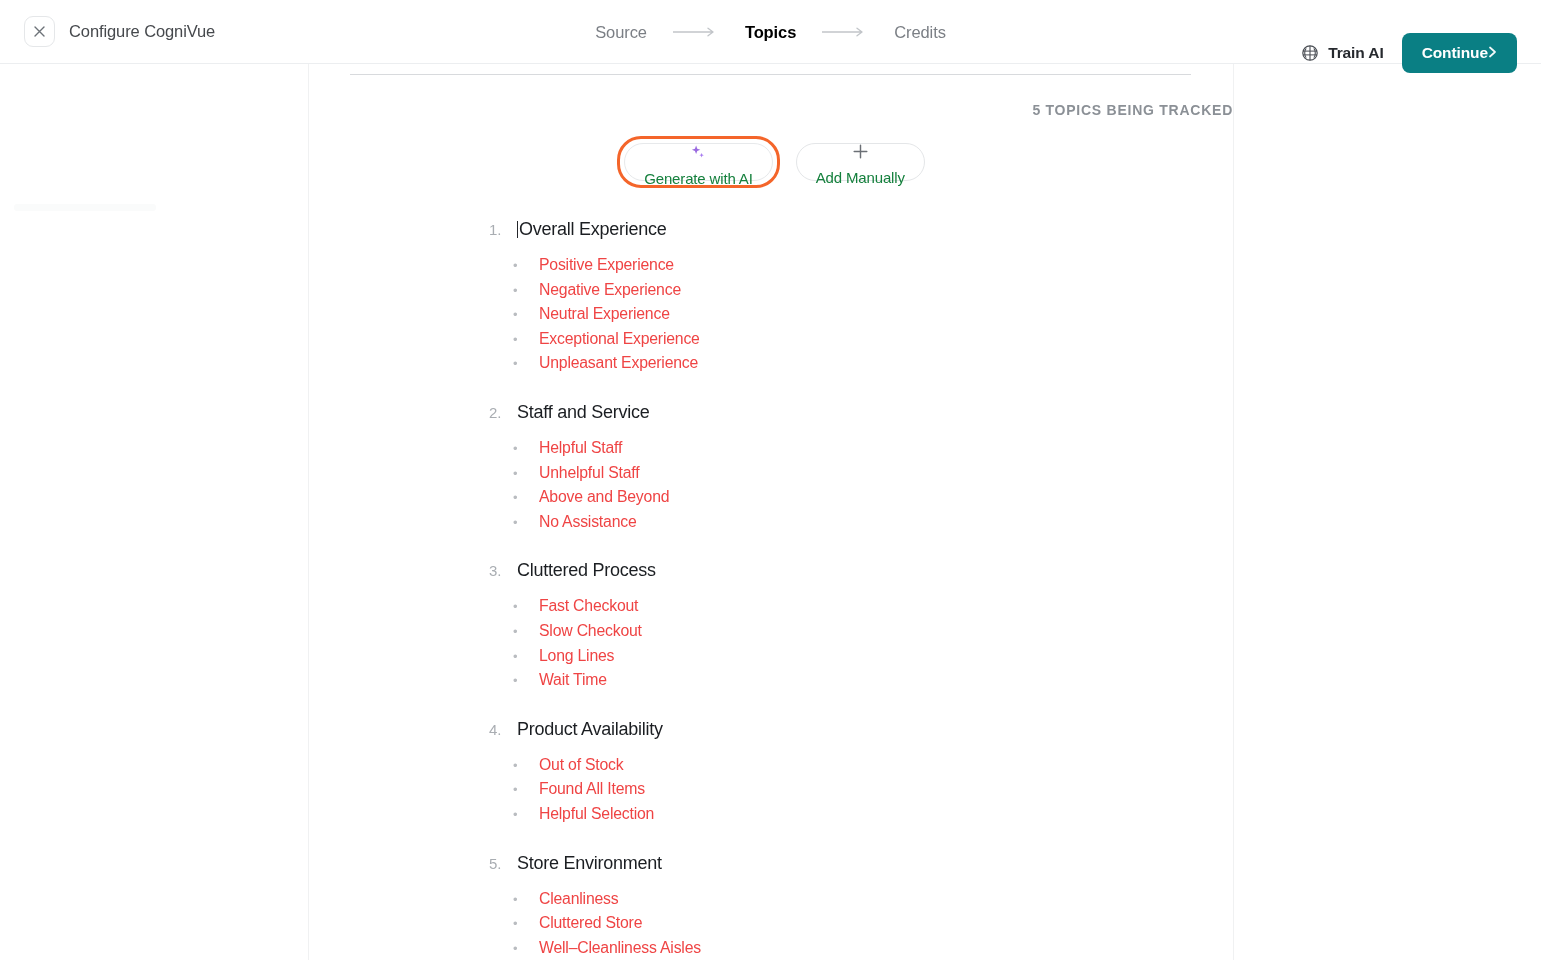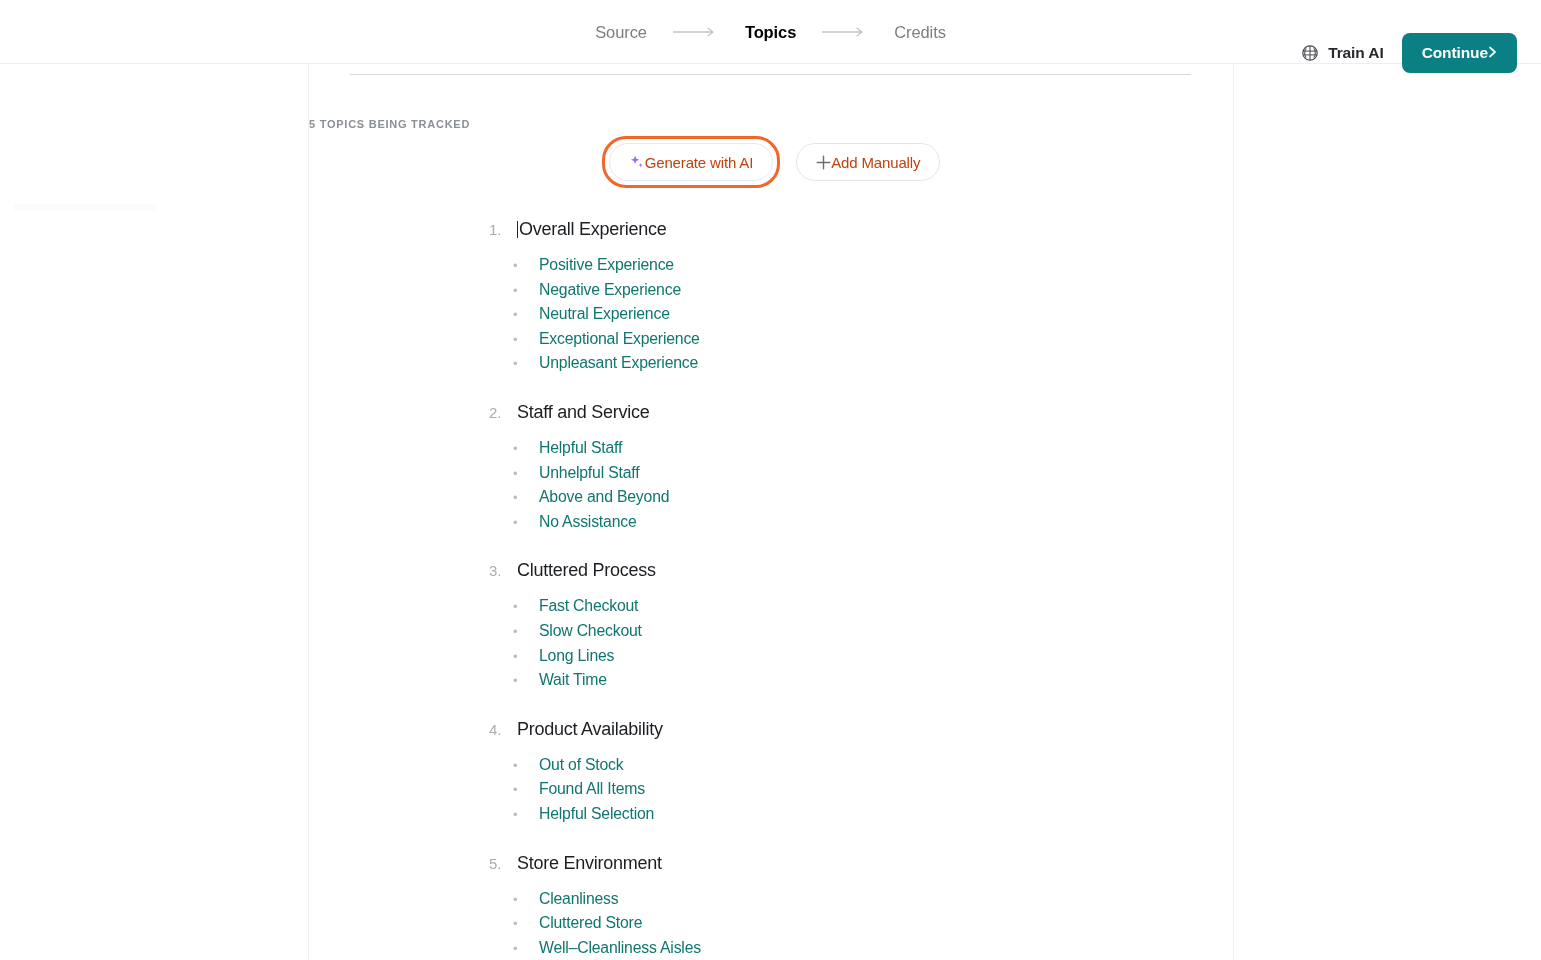--- a/index.html
+++ b/index.html
@@ -187,55 +187,56 @@
     width: 841px;
     height: 1px;
     background: #d8dadd;
   }
 
   .tracked-label {
     position: absolute;
     top: 38px;
     left: 0;
     width: 924px;
-    text-align: left;
-    font-size: 11px;
+    text-align: right;
+    font-size: 14px;
     font-weight: 700;
     letter-spacing: 0.75px;
     color: #8b9096;
     text-transform: uppercase;
-    margin-top: 16px;
   }
 
   
   .actions {
     position: absolute;
     top: 72px;
     left: 0;
     width: 924px;
     display: flex;
     align-items: center;
     justify-content: center;
     gap: 16px;
   }
 
   .pill {
     display: inline-flex;
     align-items: center;
+    gap: 10px;
     height: 38px;
     padding: 0 19px;
     border: 1px solid #e4e6e8;
     border-radius: 19px;
     background: #ffffff;
     font-size: 15px;
-    color: #c2410c;
+    color: #15803d;
     letter-spacing: -0.15px;
     cursor: pointer;
     white-space: nowrap;
     font-family: "Liberation Sans", sans-serif;
+    flex-direction: column;
   }
 
   .pill-highlight-wrap {
     display: inline-flex;
     padding: 4px;
     border: 3px solid #f4652a;
     border-radius: 24px;
     background: transparent;
   }
   .pill-highlight-wrap .pill { border-color: #e7e9eb; }
@@ -296,35 +297,45 @@
 
   .bullet {
     flex: 0 0 26px;
     font-size: 13px;
     color: #b9bcc0;
     line-height: 1;
   }
 
   .subtopic-label {
     font-size: 15.8px;
-    color: #0f766e;
+    color: #ef4444;
     letter-spacing: -0.2px;
     line-height: 24.6px;
   }
 
   
   .icon { display: inline-flex; align-items: center; justify-content: center; }
 </style>
 </head>
 <body>
 
 <div class="app">
 
   <div class="topbar">
 
+    <div class="topbar-left">
+      <div class="close-btn">
+        <span class="icon">
+          <svg width="11" height="11" viewBox="0 0 11 11">
+            <path d="M1 1 L10 10 M10 1 L1 10" stroke="#6d7278" stroke-width="1.4" stroke-linecap="round" fill="none"></path>
+          </svg>
+        </span>
+      </div>
+      <div class="window-title">Configure CogniVue</div>
+    </div>
 
     <div class="steps">
       <div class="step">Source</div>
       <div class="step-arrow">
         <svg width="46" height="10" viewBox="0 0 46 10">
           <path d="M0 5 H40 M35 1.2 L40 5 L35 8.8" stroke="#c2c5c9" stroke-width="1.3" fill="none" stroke-linecap="round" stroke-linejoin="round"></path>
         </svg>
       </div>
       <div class="step active">Topics</div>
       <div class="step-arrow">

